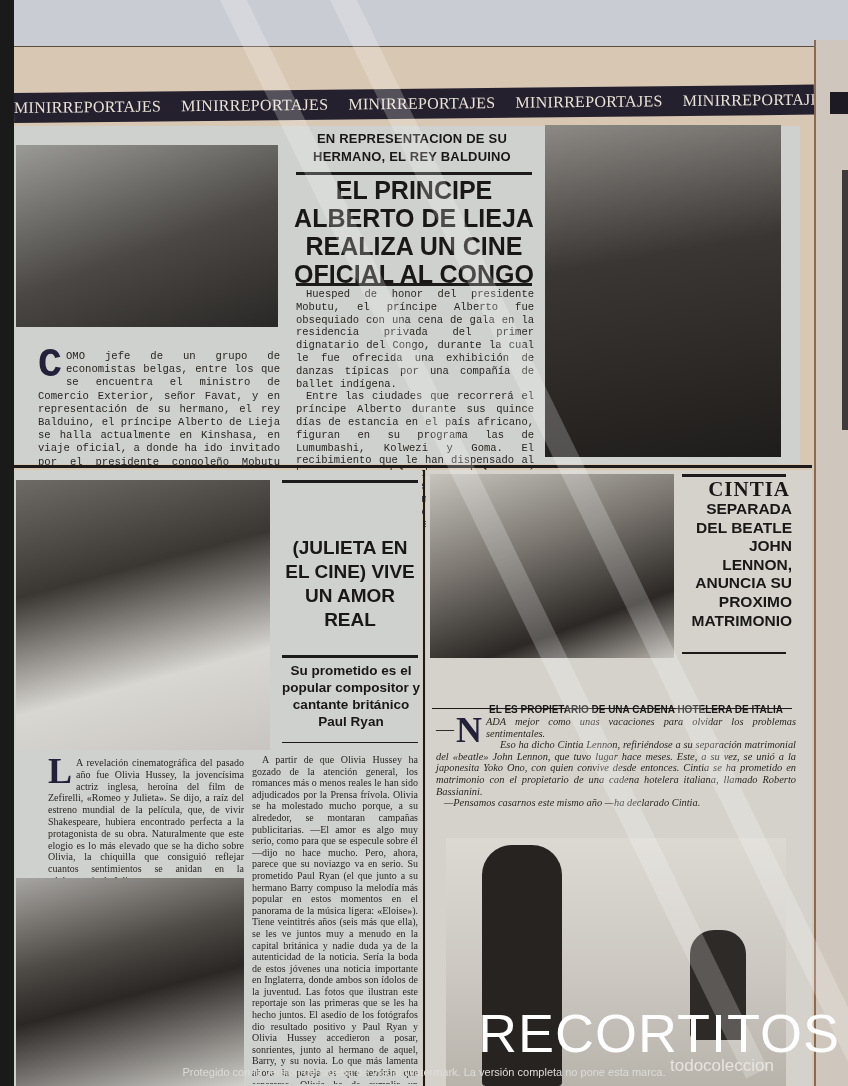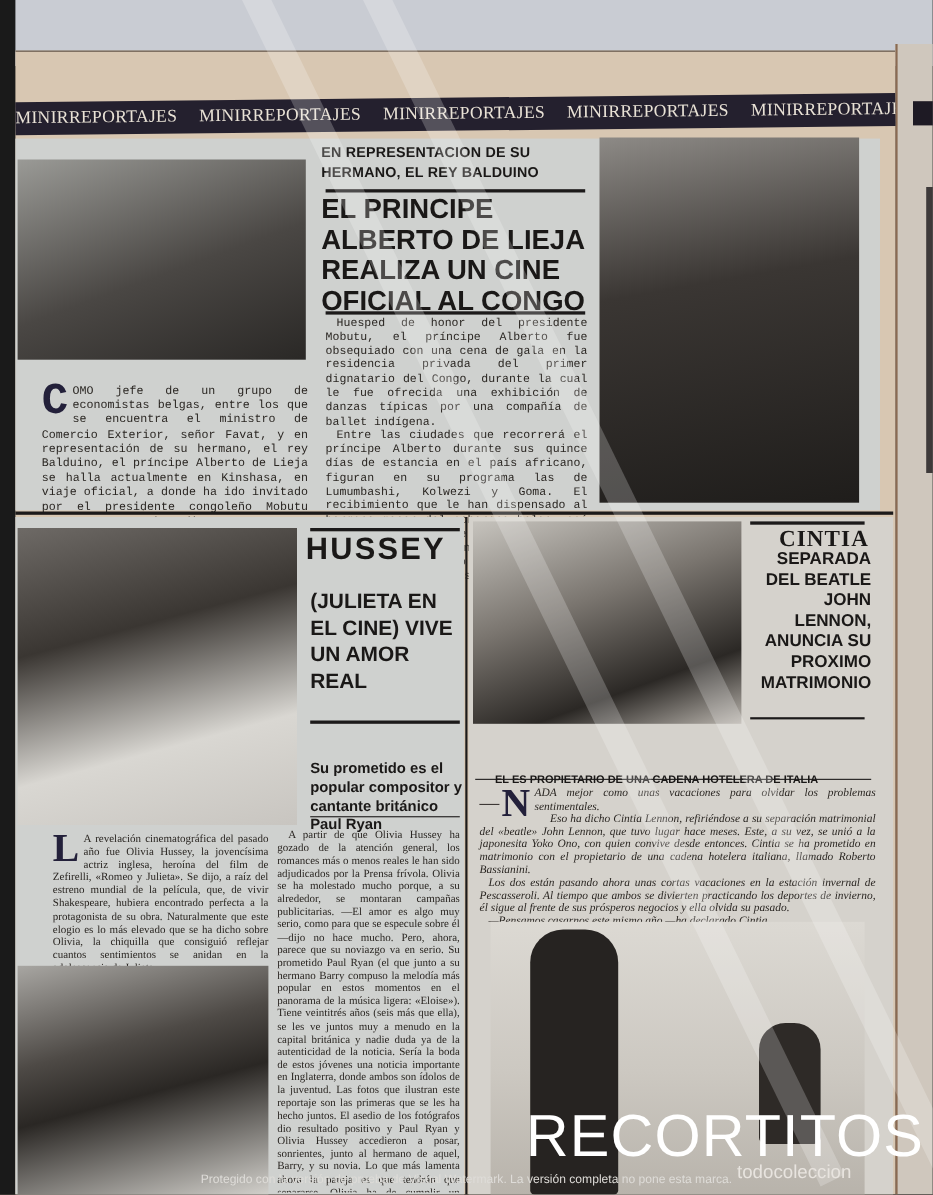--- a/index.html
+++ b/index.html
@@ -22,21 +22,21 @@
   .banner span.dot { display: inline-block; width: 8px; height: 8px; border-radius: 50%; background: #e9e2d6; margin-right: 10px; vertical-align: middle; }
 
   .panel { position: absolute; background: #cfd1cf; }
   .photo { position: absolute; background: linear-gradient(160deg, #9a9a96 0%, #4a4744 55%, #2a2826 100%); }
   .photo.light { background: linear-gradient(170deg, #dedbd4 0%, #b8b4ac 45%, #5b5752 100%); }
 
   .text { color: #2a2622; font-size: 10.4px; line-height: 13.2px; text-align: justify; font-family: Liberation Mono, monospace; }
   .serif { font-family: "Liberation Serif", serif; }
   .italic { font-style: italic; }
   .rule { position: absolute; background: #1c1a1a; }
-  .headline { position: absolute; font-weight: bold; color: #1a1817; text-align: left; }
+  .headline { position: absolute; font-weight: bold; color: #1a1817; text-align: center; }
 
   .dropcap { float: left; font-weight: bold; color: #23203a; line-height: 0.8; margin-right: 4px; }
 
   .watermark-text { position: absolute; left: 478px; top: 1002px; font-size: 54px; color: #ffffff;
                     font-family: "Liberation Sans", sans-serif; letter-spacing: 1px; font-weight: normal; }
   .watermark-brand { position: absolute; left: 670px; top: 1056px; font-size: 17px; color: #e8e4df; font-weight: normal; }
   .footer-note { position: absolute; left: 0; top: 1066px; width: 848px; text-align: center;
                  font-size: 11px; color: #dedcd8; }
   .diag { position: absolute; width: 24px; background: rgba(255,255,255,0.22); transform-origin: top left; }
 </style>
@@ -80,25 +80,24 @@
   <p style="text-indent:10px;">Entre las ciudades que recorrerá el príncipe Alberto durante sus quince días de estancia en el país africano, figuran en su programa las de Lumumbashi, Kolwezi y Goma. El recibimiento que le han dispensado al hermano menor del soberano belga, así como las muestras de afecto de que es objeto en todo momento por parte del pueblo congoleño, no ha podido ser ni más caluroso ni más sinceras.</p>
 </div>
 
 <div class="rule" style="left:14px; top:465px; width:798px; height:3px;"></div>
 
 <div class="panel" style="left:14px; top:470px; width:408px; height:616px;"></div>
 <div class="photo light" style="left:16px; top:480px; width:254px; height:270px; background:linear-gradient(165deg,#6e6a66 0%,#3a3632 35%,#d9d7d2 70%,#c8c5c0 100%);"></div>
 
 <div class="rule" style="left:282px; top:480px; width:136px; height:3px;"></div>
 <div class="headline" style="left:278px; top:484px; width:144px; font-size:28px; line-height:29px; letter-spacing:2px;">
-  <div>HUSSEY</div>
 </div>
 <div class="headline" style="left:282px; top:536px; width:136px; font-size:19px; line-height:24px;">(JULIETA EN EL CINE) VIVE UN AMOR REAL</div>
 <div class="rule" style="left:282px; top:655px; width:136px; height:3px;"></div>
-<div class="headline" style="left:282px; top:690px; width:138px; font-size:13.5px; line-height:17px;">Su prometido es el popular compositor y cantante británico Paul Ryan</div>
+<div class="headline" style="left:282px; top:662px; width:138px; font-size:13.5px; line-height:17px;">Su prometido es el popular compositor y cantante británico Paul Ryan</div>
 <div class="rule" style="left:282px; top:742px; width:136px; height:1px;"></div>
 
 <div class="text serif" style="position:absolute; left:48px; top:757px; width:196px; font-size:10px; line-height:11.8px;">
   <span class="dropcap serif" style="font-size:36px; font-weight:bold;">L</span>
   <span>A revelación cinematográfica del pasado año fue Olivia Hussey, la jovencísima actriz inglesa, heroína del film de Zefirelli, «Romeo y Julieta». Se dijo, a raíz del estreno mundial de la película, que, de vivir Shakespeare, hubiera encontrado perfecta a la protagonista de su obra. Naturalmente que este elogio es lo más elevado que se ha dicho sobre Olivia, la chiquilla que consiguió reflejar cuantos sentimientos se anidan en la adolescencia de Julieta.</span>
 </div>
 <div class="photo" style="left:16px; top:878px; width:228px; height:208px; background:linear-gradient(165deg,#a8a6a2 0%,#4e4a46 35%,#2a2724 55%,#d2d0cb 100%);"></div>
 
 <div class="text serif" style="position:absolute; left:252px; top:754px; width:166px; font-size:10px; line-height:11.6px; text-indent:10px; height:330px; overflow:hidden;">A partir de que Olivia Hussey ha gozado de la atención general, los romances más o menos reales le han sido adjudicados por la Prensa frívola. Olivia se ha molestado mucho porque, a su alrededor, se montaran campañas publicitarias. —El amor es algo muy serio, como para que se especule sobre él —dijo no hace mucho. Pero, ahora, parece que su noviazgo va en serio. Su prometido Paul Ryan (el que junto a su hermano Barry compuso la melodía más popular en estos momentos en el panorama de la música ligera: «Eloise»). Tiene veintitrés años (seis más que ella), se les ve juntos muy a menudo en la capital británica y nadie duda ya de la autenticidad de la noticia. Sería la boda de estos jóvenes una noticia importante en Inglaterra, donde ambos son ídolos de la juventud. Las fotos que ilustran este reportaje son las primeras que se les ha hecho juntos. El asedio de los fotógrafos dio resultado positivo y Paul Ryan y Olivia Hussey accedieron a posar, sonrientes, junto al hermano de aquel, Barry, y su novia. Lo que más lamenta ahora la pareja es que tendrán que separarse. Olivia ha de cumplir un contrato cinematográfico en Francia, pero para evitar que esta separación sea duradera, han convenido que se verán los fines de semana y se escribirán a diario. Julieta —u Olivia Hussey— vive ahora...</div>
 
@@ -113,21 +112,20 @@
 <div class="rule" style="left:682px; top:652px; width:104px; height:2px;"></div>
 
 <div class="headline" style="left:450px; top:660px; width:372px; font-size:10px; line-height:19px;margin-top:40px;">EL ES PROPIETARIO DE UNA CADENA HOTELERA DE ITALIA</div>
 <div class="rule" style="left:432px; top:708px; width:360px; height:1px;"></div>
 
 <div class="text serif italic" style="position:absolute; left:436px; top:716px; width:360px; font-size:10.4px; line-height:11.6px;">
   <span style="float:left; font-size:18px; font-style:normal; margin-top:8px; margin-right:2px;">—</span>
   <span class="dropcap serif" style="font-size:36px; font-style:normal; font-weight:bold;">N</span>
   <span>ADA mejor como unas vacaciones para olvidar los problemas sentimentales.</span>
   <p style="text-indent:14px;">Eso ha dicho Cintia Lennon, refiriéndose a su separación matrimonial del «beatle» John Lennon, que tuvo lugar hace meses. Este, a su vez, se unió a la japonesita Yoko Ono, con quien convive desde entonces. Cintia se ha prometido en matrimonio con el propietario de una cadena hotelera italiana, llamado Roberto Bassianini.</p>
-  <p style="text-indent:8px;">Los dos están pasando ahora unas cortas vacaciones en la estación invernal de Pescasseroli. Al tiempo que ambos se divierten practicando los deportes de invierno, él sigue al frente de sus prósperos negocios y ella olvida su pasado.</p>
   <p style="text-indent:8px;">—Pensamos casarnos este mismo año —ha declarado Cintia.</p>
 </div>
 
 <div class="photo light" style="left:446px; top:838px; width:340px; height:248px; background:linear-gradient(180deg,#dcd9d3 0%,#ccc8c1 55%,#b8b3ab 100%);"></div>
 <div style="position:absolute; left:482px; top:845px; width:80px; height:241px; background:#262321; border-radius:30px 30px 4px 4px;"></div>
 <div style="position:absolute; left:690px; top:930px; width:56px; height:110px; background:#2e2a27; border-radius:24px 24px 6px 6px;"></div>
 
 <div class="diag" style="left:220px; top:0; height:1200px; transform:rotate(-26deg);"></div>
 <div class="diag" style="left:330px; top:0; height:1200px; transform:rotate(-26deg);"></div>
 <div class="watermark-text">RECORTITOS</div>

